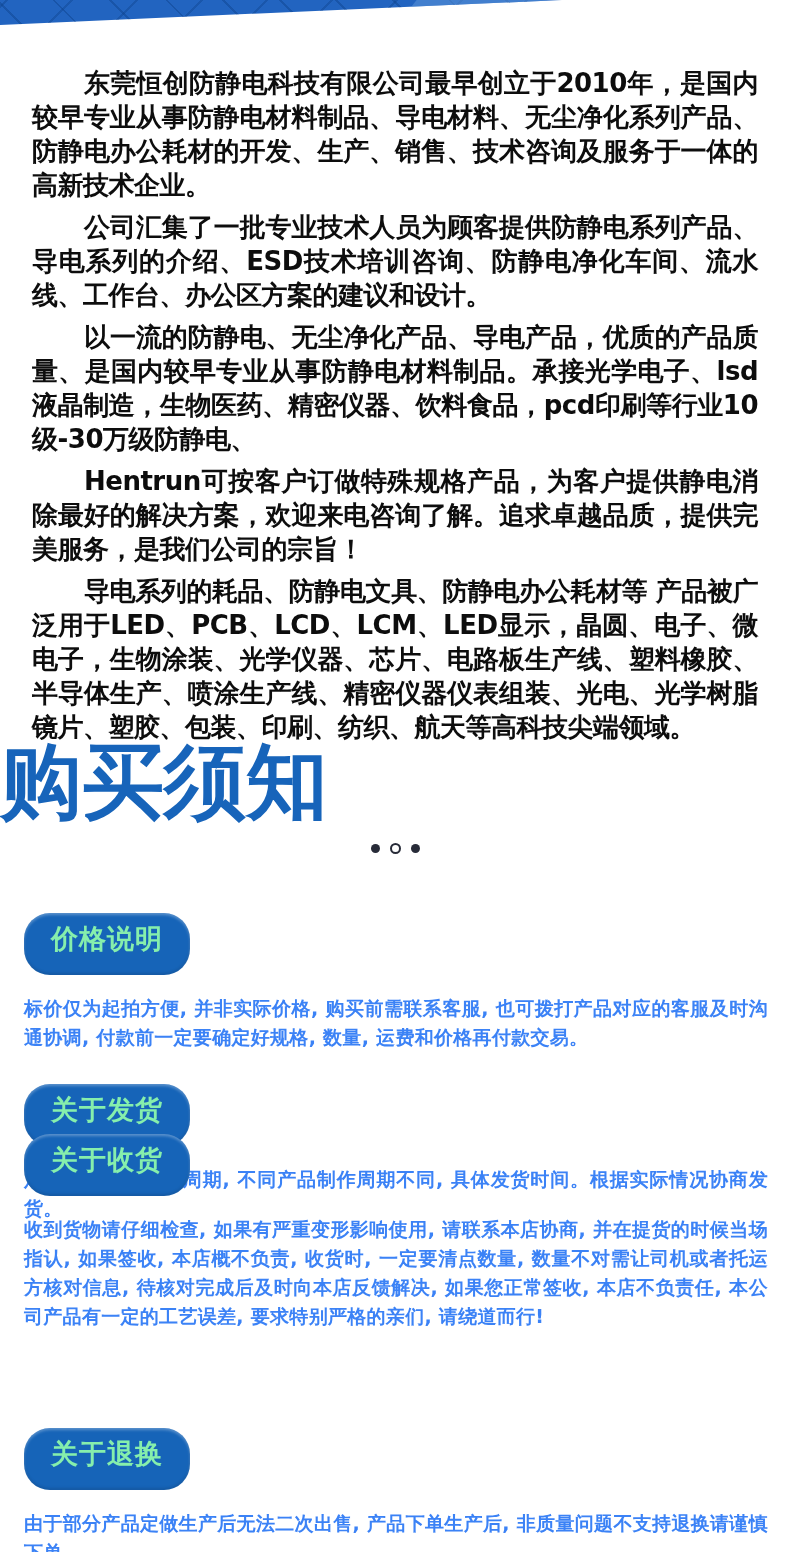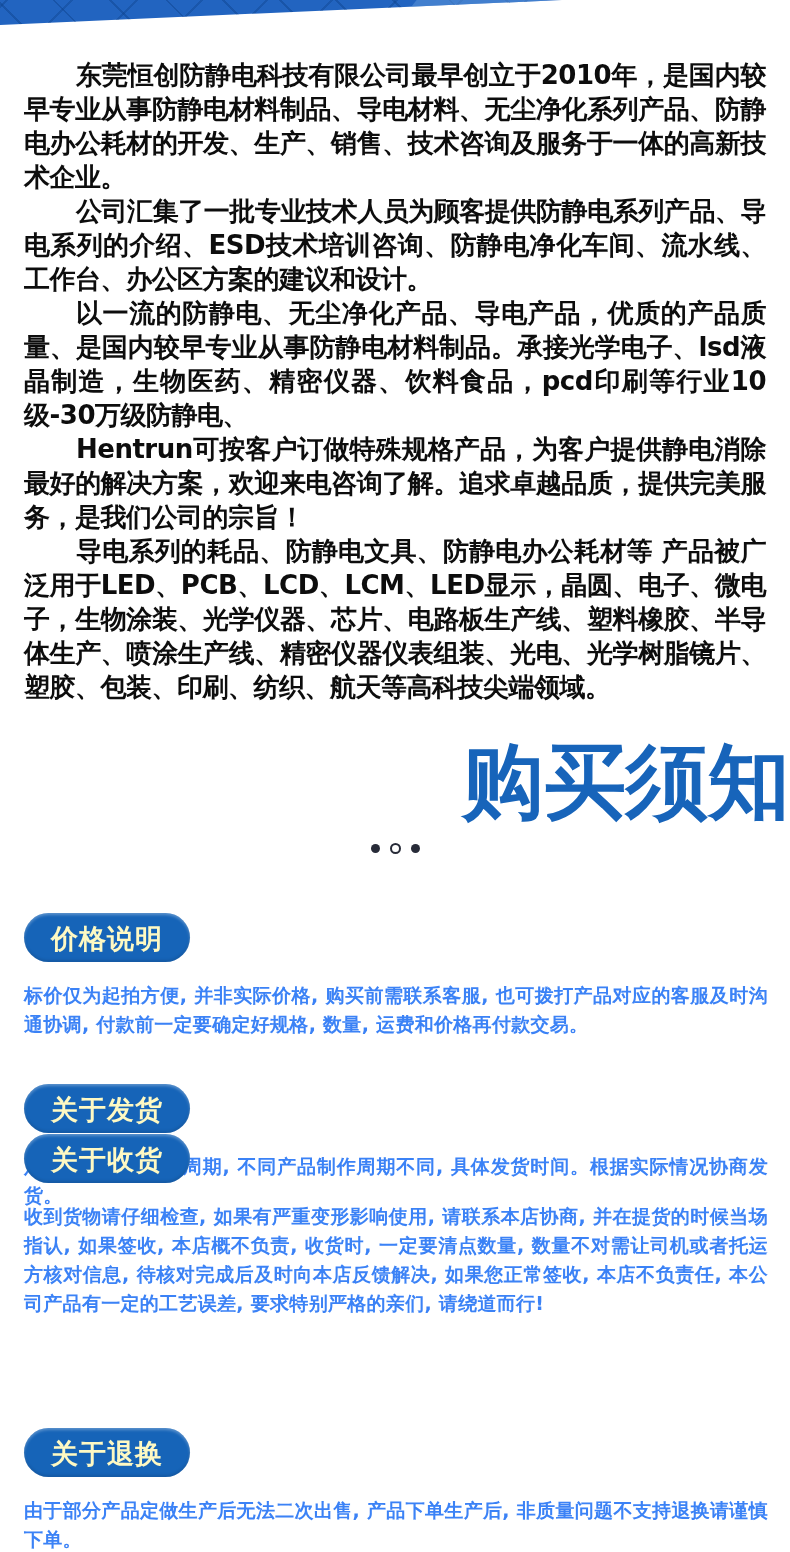--- a/index.html
+++ b/index.html
@@ -25,41 +25,41 @@
     background:#5d95d9;opacity:.55;
     transform:skewX(-38deg);
   }
   
   .intro{
     position:absolute;top:58px;left:24px;width:742px;
     font-size:26px;font-weight:bold;line-height:34px;
     letter-spacing:-0.5px;
     text-align:justify;
   }
-  .intro p{margin:0;text-indent:2em;}
+  .intro p{margin:8px;text-indent:2em;}
   
   .notice-title{
     position:absolute;top:732px;left:0;width:790px;
-    text-align:right;
+    text-align:left;
     font-size:82px;font-weight:bold;color:#1764ba;
     letter-spacing:0px;line-height:100px;
   }
   .dots{
     position:absolute;top:843px;left:0;width:790px;
     display:flex;justify-content:center;align-items:center;gap:10px;
   }
   .dot{width:9px;height:9px;border-radius:50%;background:#272b38;}
   .dot.hollow{background:#ffffff;border:2px solid #272b38;width:7px;height:7px;}
   
   .section{position:absolute;left:24px;width:744px;}
   .badge{
     display:inline-block;
-    background:#1664b8;color:#fef9c3;
+    background:#1664b8;color:#86efac;
     font-size:27px;font-weight:bold;
-    padding:8px 27px 5px 27px;
+    padding:8px 27px 18px 27px;
     border-radius:26px;
     letter-spacing:1px;
     box-shadow:inset 0 2px 3px rgba(255,255,255,0.30), inset 0 -2px 3px rgba(0,0,0,0.12);
   }
   .section-body{
     margin:0;margin-top:19px;
     font-size:19px;font-weight:bold;line-height:29px;
     letter-spacing:0.3px;
     text-align:justify;color:#3b82f6;
   }

